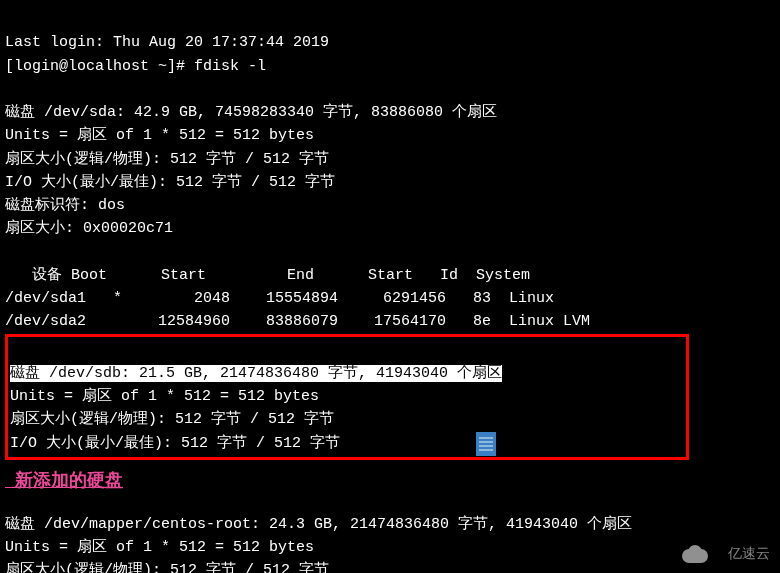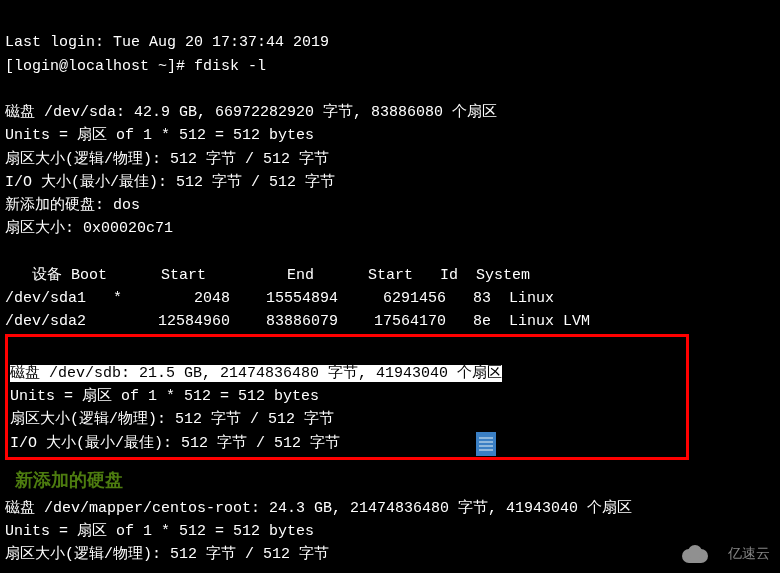--- a/index.html
+++ b/index.html
@@ -29,27 +29,28 @@
       left: 0px;
       width: 684px;
       padding: 2px 2px;
     }
     .selected-line {
       background: #ffffff;
       color: #000000;
       display: inline;
     }
     .red-annotation {
-      color: #4d7c0f;
+      color: #ec4899;
       font-family: "SimSun", "Microsoft YaHei", sans-serif;
       font-size: 18px;
       font-weight: bold;
       margin-top: 8px;
-      margin-bottom: 2px;
+      margin-bottom: 18px;
       display: block;
+      text-decoration: underline;
     }
     .cursor-glyph {
       position: absolute;
       right: 190px;
       background: #3a7fc4;
       width: 20px;
       height: 24px;
       display: flex;
       flex-direction: column;
       justify-content: space-around;
@@ -99,28 +100,28 @@
     }
     .spacer-for-box {
       height: 102px;
       display: block;
     }
   </style>
 </head>
 <body>
 
 <div class="terminal">
-<span>Last login: Tue Aug 20 17:37:44 2019</span>
+<span>Last login: Thu Aug 20 17:37:44 2019</span>
 <span>[login@localhost ~]# </span><span>fdisk -l</span>
 
-<span>磁盘 /dev/sda: 42.9 GB, 66972282920 字节, 83886080 个扇区</span>
+<span>磁盘 /dev/sda: 42.9 GB, 74598283340 字节, 83886080 个扇区</span>
 <span>Units = 扇区 of 1 * 512 = 512 bytes</span>
 <span>扇区大小(逻辑/物理): 512 字节 / 512 字节</span>
 <span>I/O 大小(最小/最佳): 512 字节 / 512 字节</span>
-<span>新添加的硬盘: dos</span>
+<span>磁盘标识符: dos</span>
 <span>扇区大小: 0x00020c71</span>
 
 <span>   设备 Boot      Start         End      Start   Id  System</span>
 <span>/dev/sda1   *        2048    15554894     6291456   83  Linux</span>
 <span>/dev/sda2        12584960    83886079    17564170   8e  Linux LVM</span>
 <div class="highlight-box">
 <span class="selected-line">磁盘 /dev/sdb: 21.5 GB, 21474836480 字节, 41943040 个扇区</span>
 <span>Units = 扇区 of 1 * 512 = 512 bytes</span>
 <span>扇区大小(逻辑/物理): 512 字节 / 512 字节</span><div class="cursor-glyph"><div></div><div></div><div></div><div></div></div>
 <span>I/O 大小(最小/最佳): 512 字节 / 512 字节</span>

